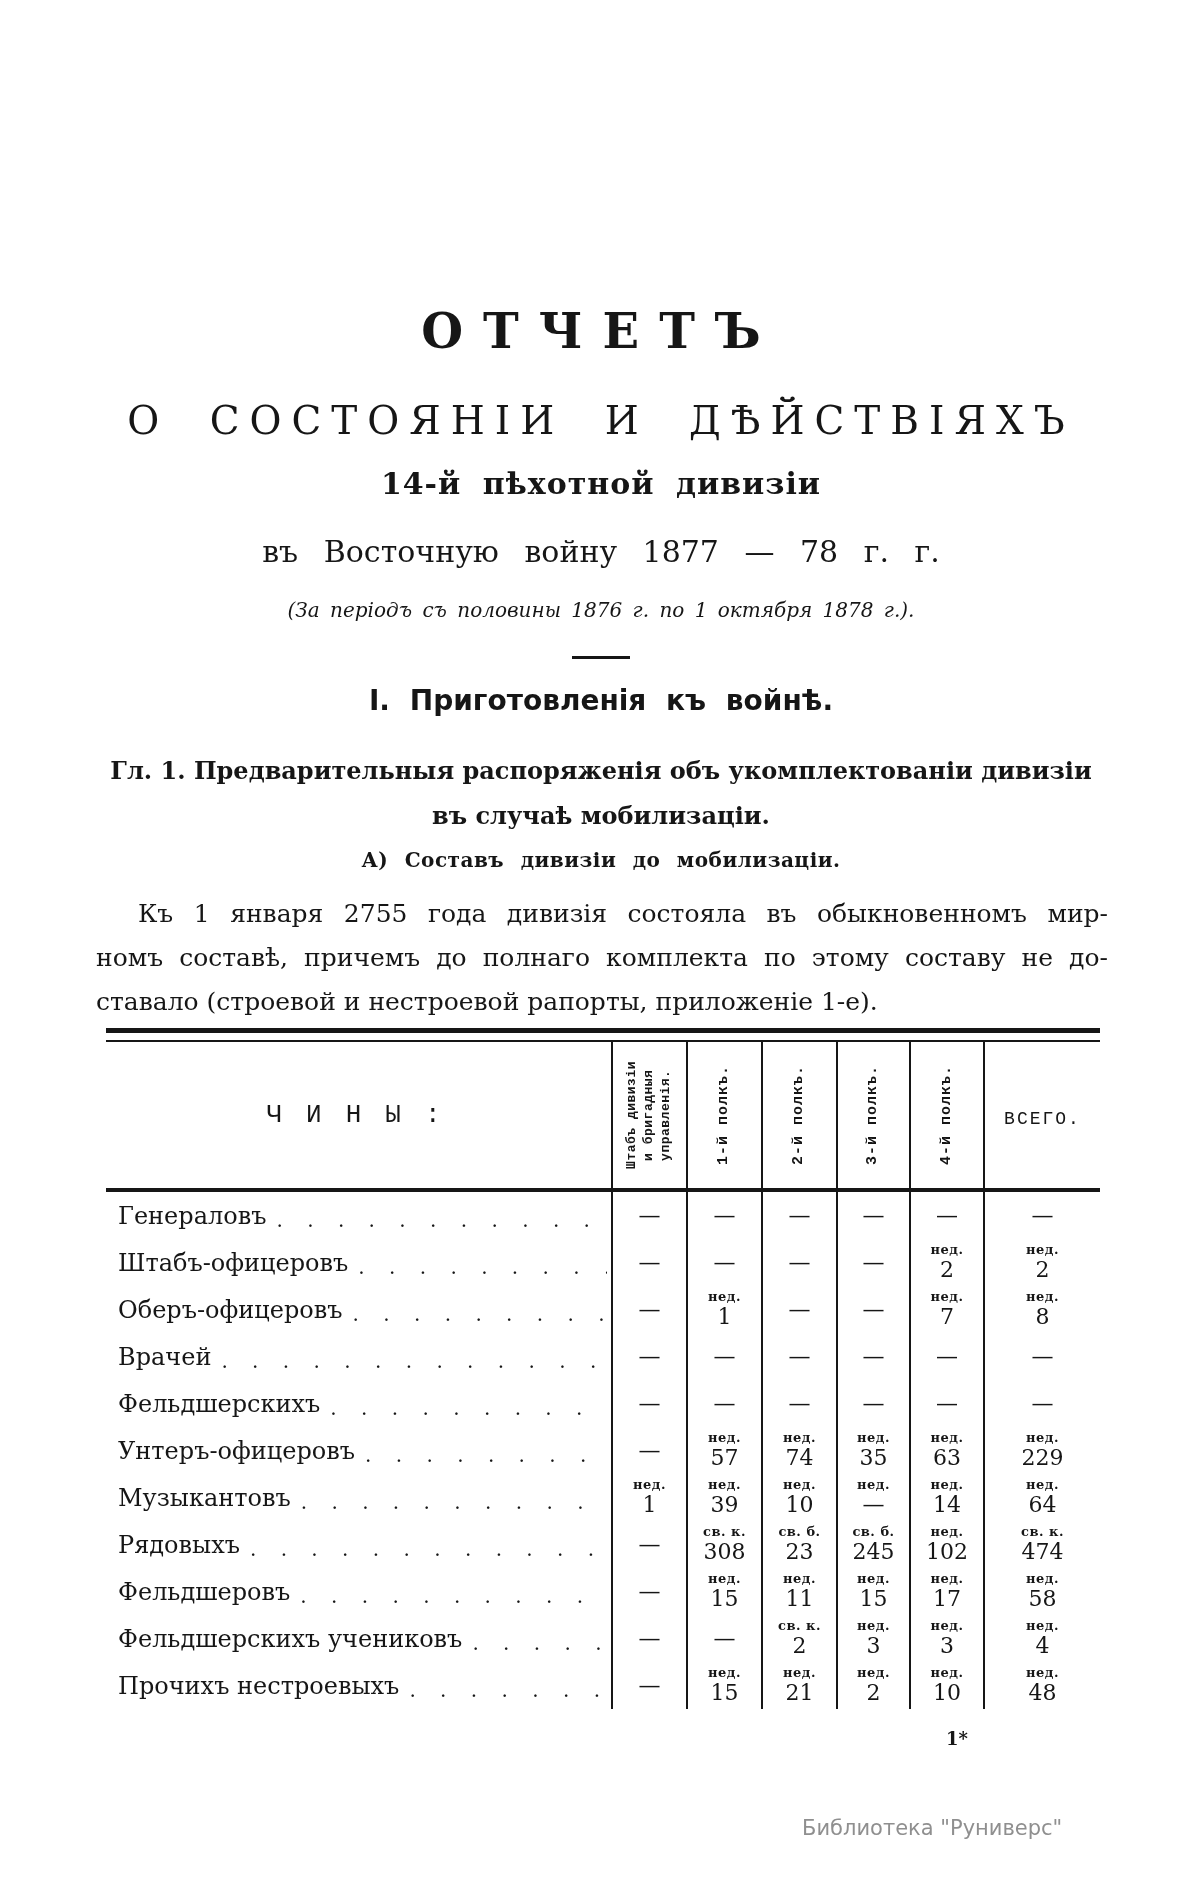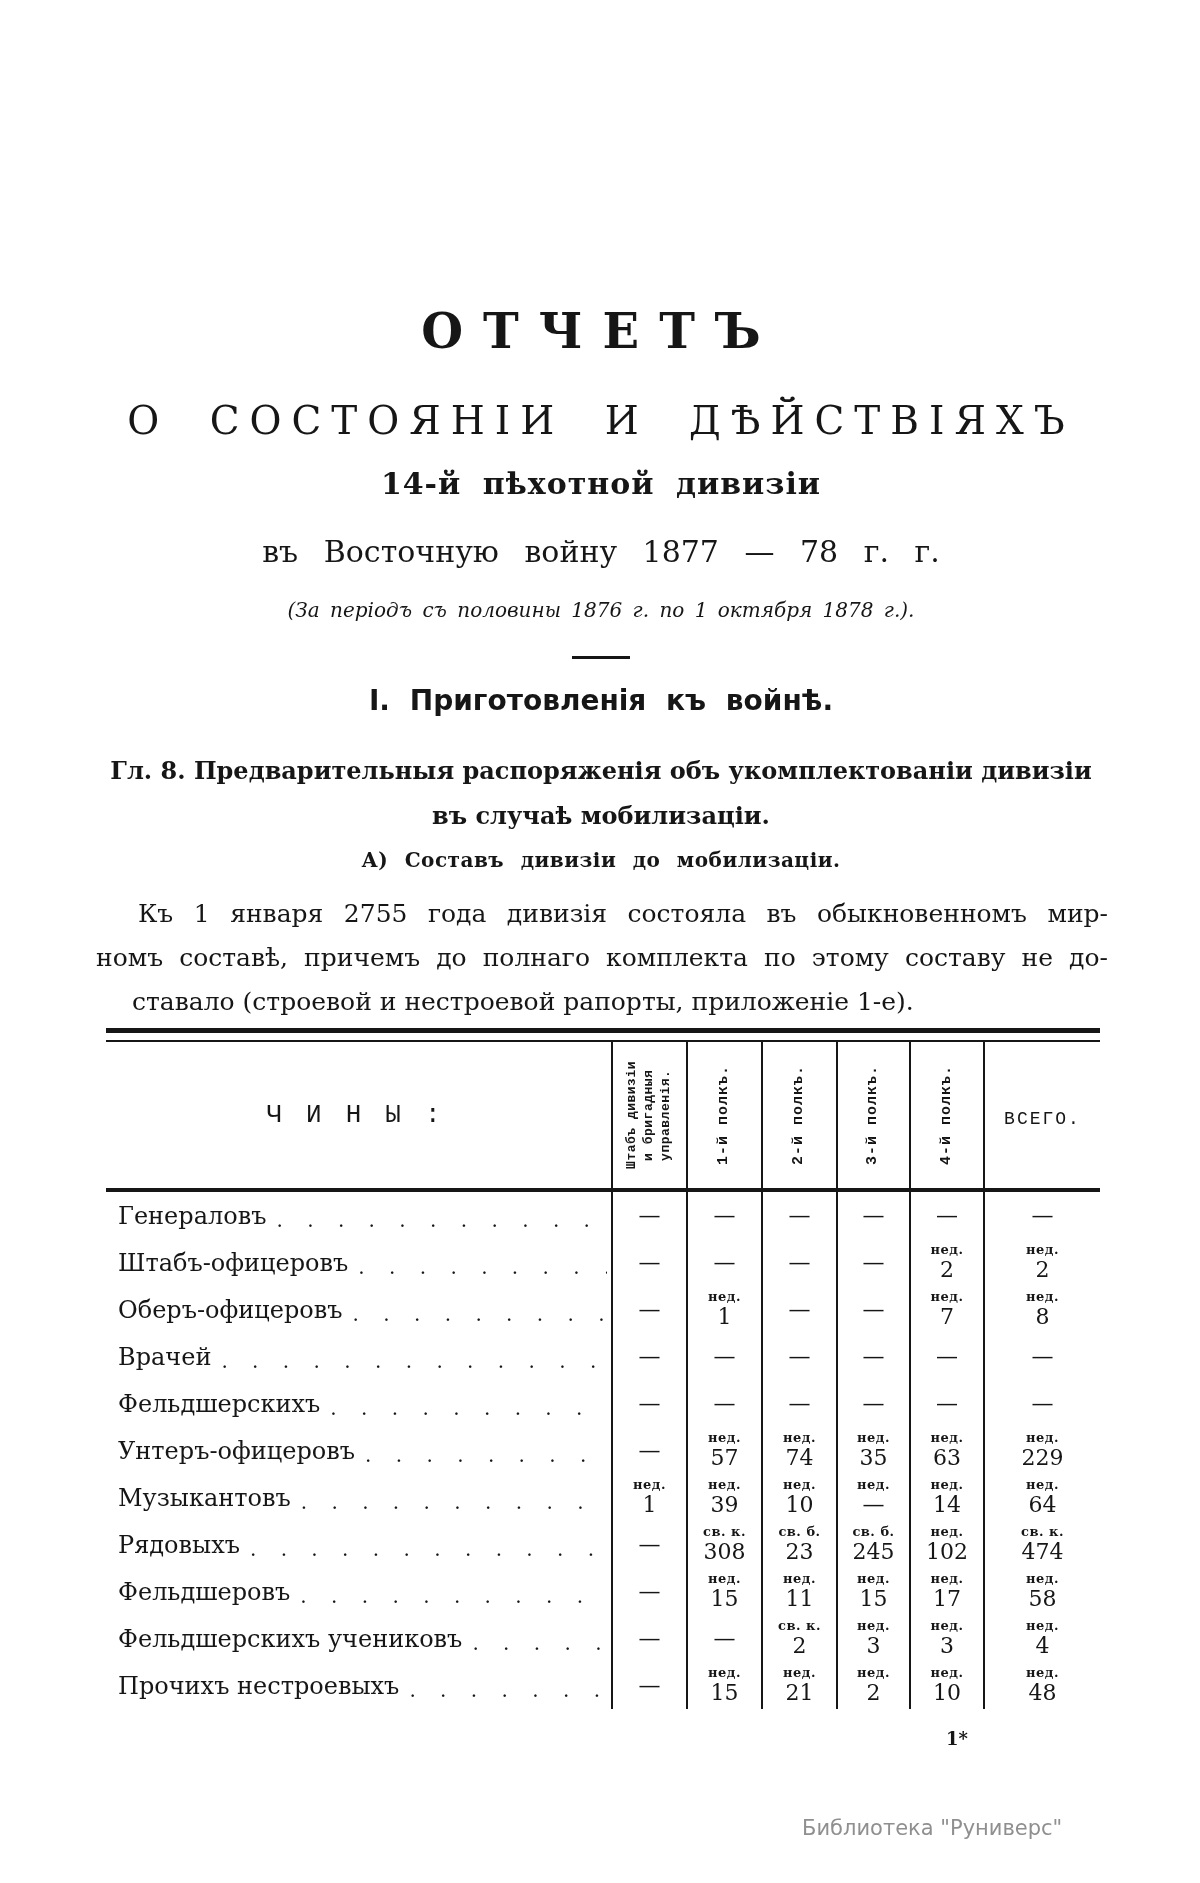--- a/index.html
+++ b/index.html
@@ -21,21 +21,21 @@
   .war         { top:534px; font-size:30px; word-spacing:16px; }
   .period      { top:598px; font-size:20px; font-style:italic; word-spacing:4px; }
   .divider     { position:absolute; left:572px; top:656px; width:58px; height:3px; background:#161616; }
   .part-head   { top:684px; font-size:28px; font-weight:bold; font-family:"DejaVu Sans", sans-serif; word-spacing:10px; }
   .chapter     { top:748px; font-size:24px; font-weight:bold; line-height:45px; white-space:pre-line; }
   .subsection  { top:848px; font-size:20px; font-weight:bold; word-spacing:9px; letter-spacing:0.5px; }
 
   .paragraph   { position:absolute; left:96px; top:892px; width:1012px; font-size:25px; line-height:44px; }
   .para-line   { text-align:justify; text-align-last:justify; }
   .para-line.first { text-indent:42px; }
-  .para-line.last  { text-align-last:left;margin-left:36px; }
+  .para-line.last  { text-align-last:left; }
 
   
   .ctable { position:absolute; left:106px; top:1028px; width:994px; border-top:5px solid #161616; }
   .ctable::before { content:""; position:absolute; top:7px; left:0; right:0; height:2px; background:#161616; }
   .grid {
     display:grid;
     grid-template-columns:507px 75px 75px 75px 73px 74px 115px;
     grid-template-rows:150px repeat(11, 47px);
     padding-top:9px;
   }
@@ -74,21 +74,21 @@
 
 <div class="page">
 
   <div class="centered-col title">ОТЧЕТЪ</div>
   <div class="centered-col subtitle">О СОСТОЯНІИ И ДѢЙСТВІЯХЪ</div>
   <div class="centered-col division">14-й пѣхотной дивизіи</div>
   <div class="centered-col war">въ Восточную войну 1877 — 78 г. г.</div>
   <div class="centered-col period">(За періодъ съ половины 1876 г. по 1 октября 1878 г.).</div>
   <div class="divider"></div>
   <div class="centered-col part-head">I. Приготовленія къ войнѣ.</div>
-  <div class="centered-col chapter">Гл. 8. Предварительныя распоряженія объ укомплектованіи дивизіи
+  <div class="centered-col chapter">Гл. 1. Предварительныя распоряженія объ укомплектованіи дивизіи
 въ случаѣ мобилизаціи.</div>
   <div class="centered-col subsection">А) Составъ дивизіи до мобилизаціи.</div>
 
   <div class="paragraph" id="paragraph">
       <div class="para-line first">Къ 1 января 2755 года дивизія состояла въ обыкновенномъ мир-</div>
       <div class="para-line">номъ составѣ, причемъ до полнаго комплекта по этому составу не до-</div>
       <div class="para-line last">ставало (строевой и нестроевой рапорты, приложеніе 1-е).</div>
     </div>
 
   <div class="ctable">

